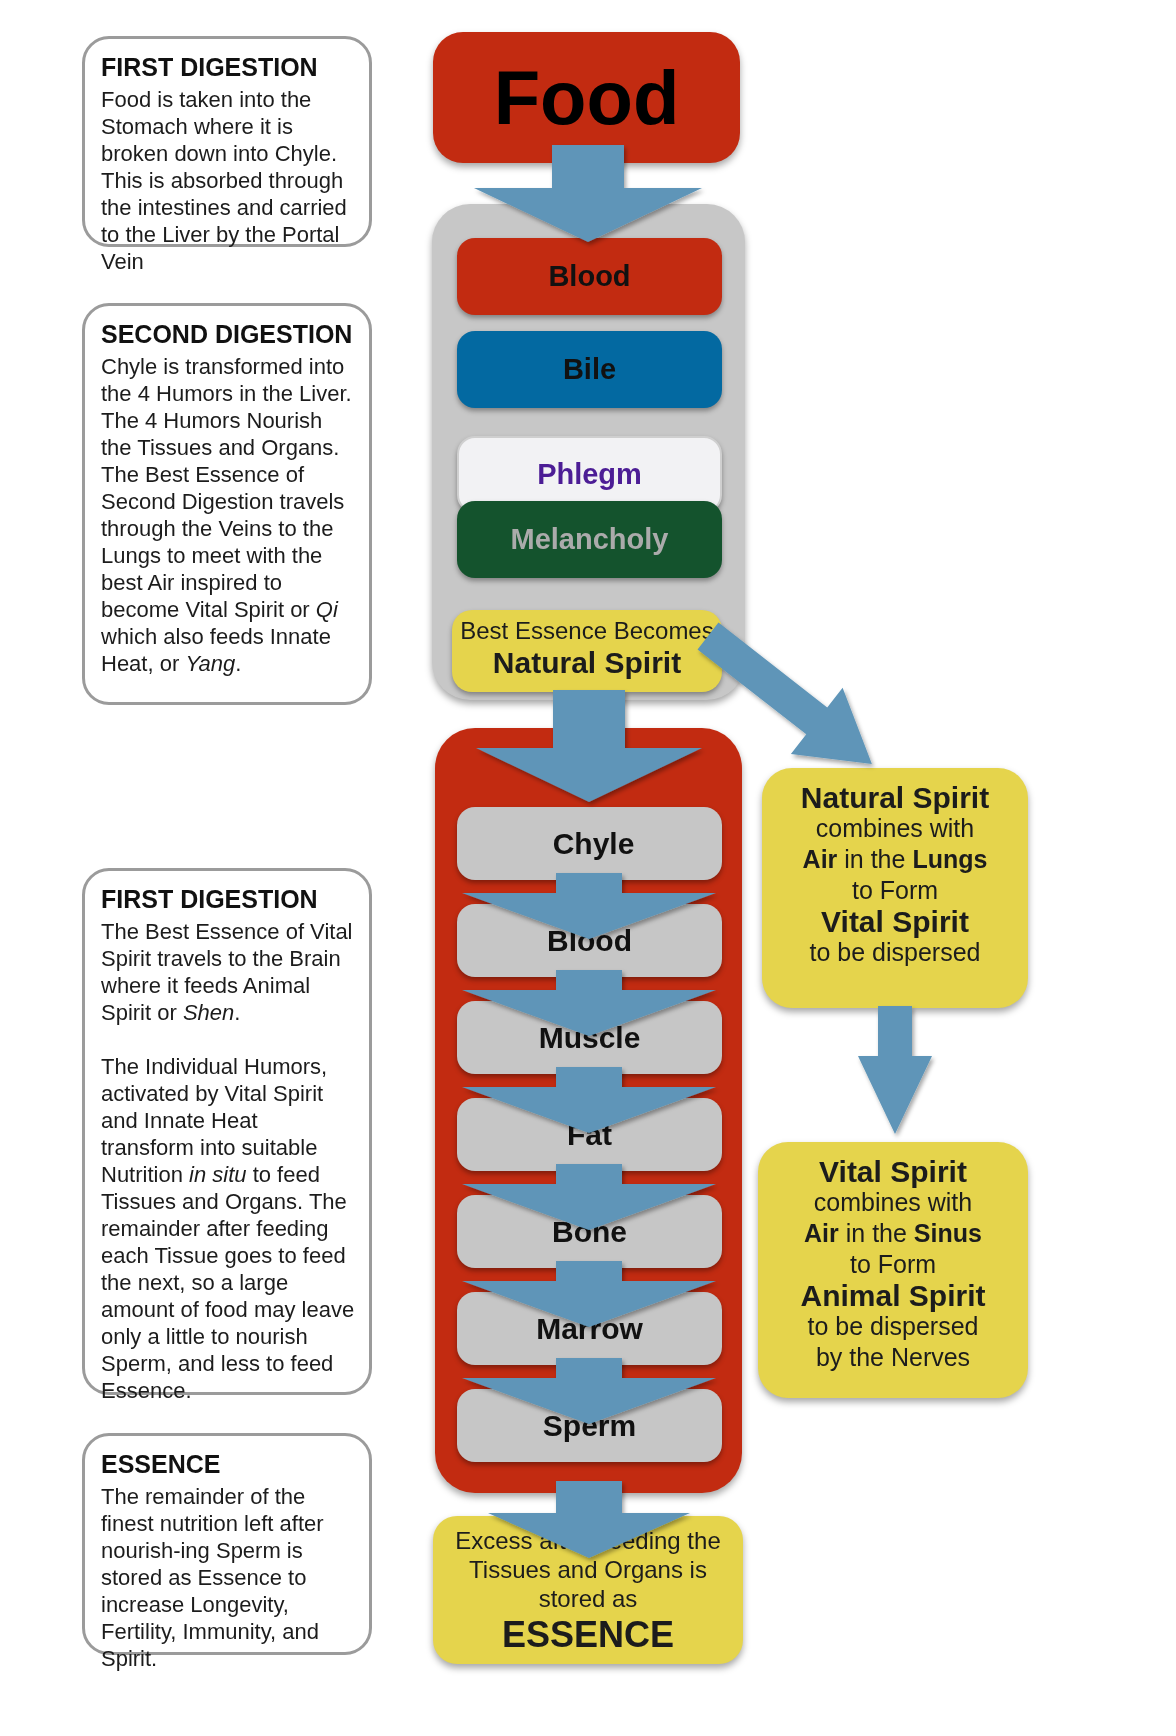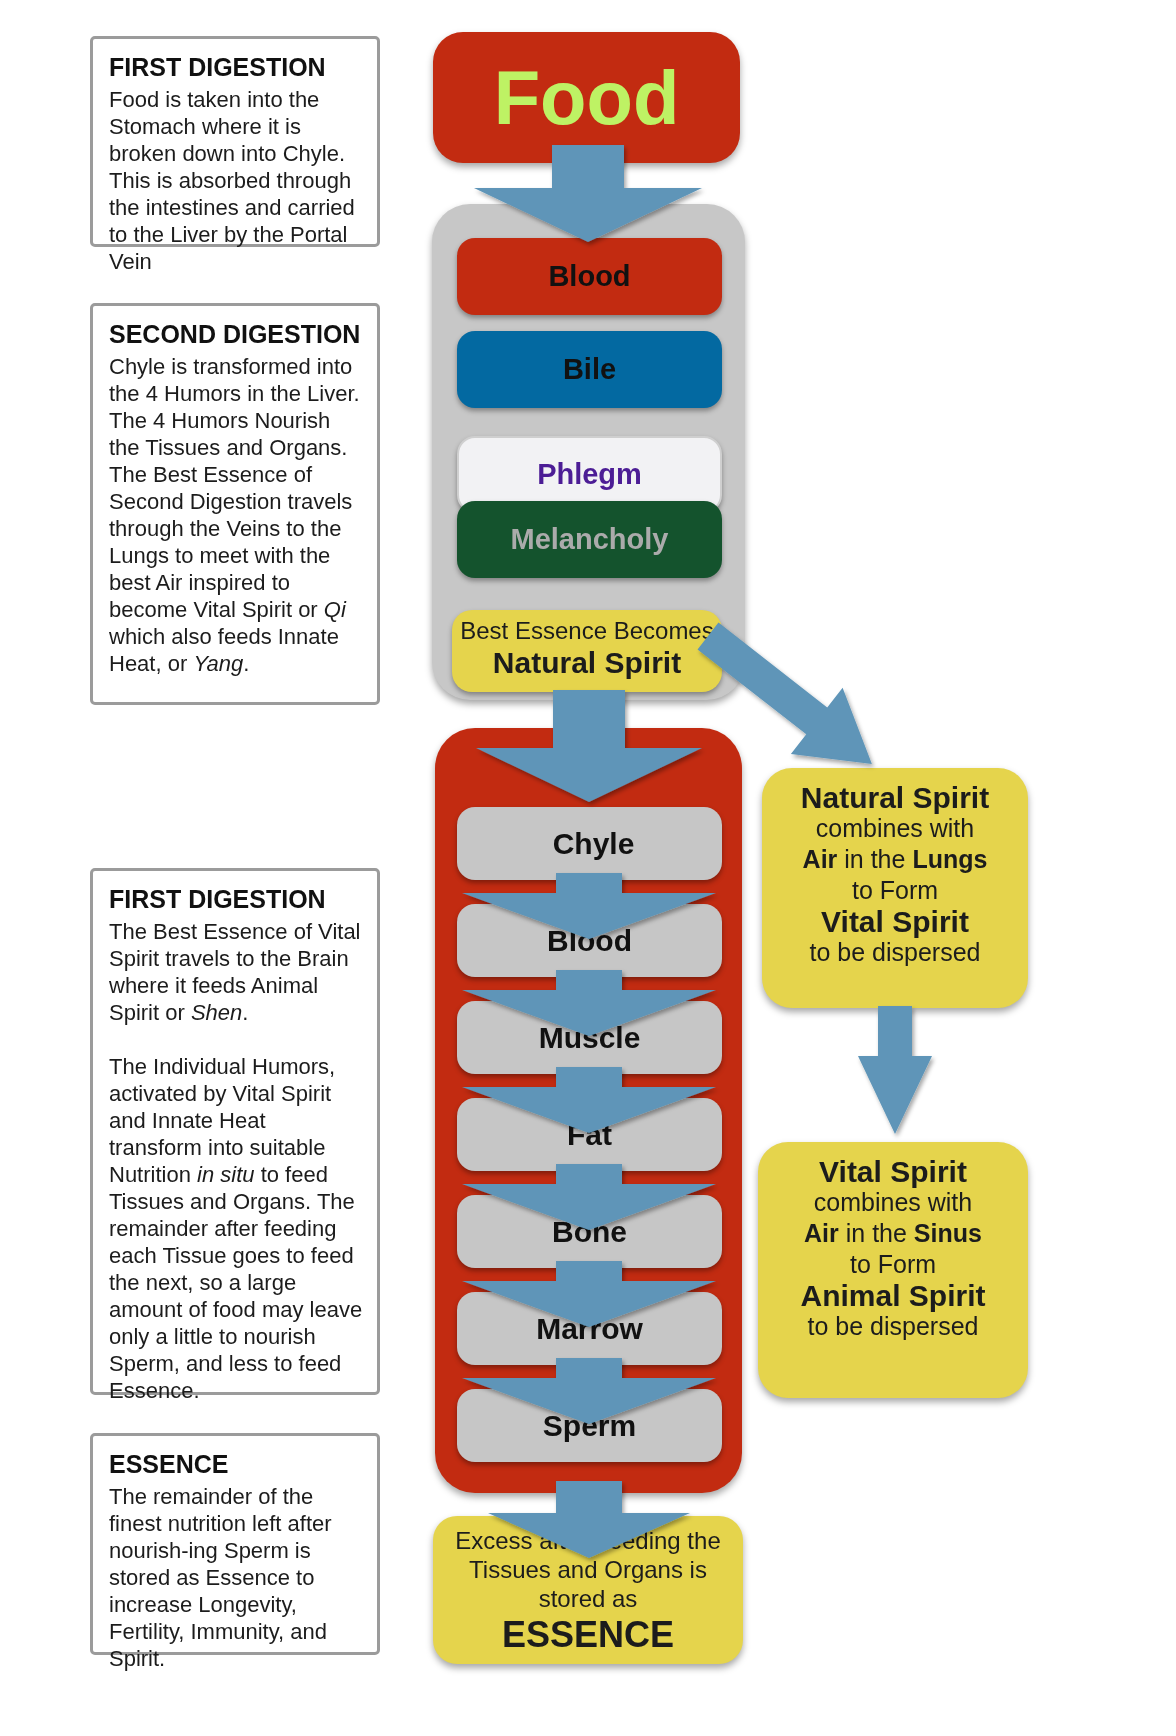--- a/index.html
+++ b/index.html
@@ -1,30 +1,30 @@
 <!DOCTYPE html>
 <html style="--red: #c22b11; --green: #7dab3c; --phlegm: #f2f2f4; --dark: #464646; --gray: #c7c7c7; --tissue_gray: #c6c6c6; --yellow: #e5d44c; --arrow_blue: #5e95b8;"><head>
 <meta charset="utf-8">
 <style>
   html,body{margin:0;padding:0;background:#ffffff;}
   #stage{position:relative;width:1176px;height:1736px;background:#fff;overflow:hidden;
          font-family:"Liberation Sans", sans-serif;color:#1c1c1c;}
   
   .note{position:absolute;box-sizing:border-box;background:#fff;border:3px solid #9b9b9b;
-        border-radius:5px;padding:14px 14px 8px 16px;margin-left:8px;}
+        border-radius:27px;padding:14px 14px 8px 16px;}
   .note h2{margin:0 0 4px 0;font-size:25px;font-weight:800;letter-spacing:0;color:#111;}
   .note p{margin:0;font-size:22px;line-height:27px;font-weight:400;}
   .note p + p{margin-top:27px;}
   .i{font-style:italic;}
   .b{font-weight:800;}
   
   .bigbox{position:absolute;box-sizing:border-box;border-radius:30px;
           box-shadow:0 4px 7px rgba(0,0,0,0.35);}
   #food{display:flex;align-items:center;justify-content:center;background:var(--red);}
-  #food .label{color:#bef264;font-weight:800;font-size:76px;}
+  #food .label{color:#000000;font-weight:800;font-size:76px;}
   #gray-container{background:var(--gray);border-radius:38px;}
   #red-container{background:var(--red);border-radius:40px;}
   .pill{position:absolute;box-sizing:border-box;left:25px;width:265px;height:77px;border-radius:18px;
         display:flex;align-items:center;justify-content:center;font-weight:800;font-size:29px;
         box-shadow:0 3px 5px rgba(0,0,0,0.35);}
   .tissue{left:22px;height:73px;background:var(--tissue_gray);color:#111;font-size:30px;border-radius:18px;}
   .ynote{position:absolute;box-sizing:border-box;background:var(--yellow);border-radius:20px;
          box-shadow:0 3px 5px rgba(0,0,0,0.35);text-align:center;}
   #best-essence{left:20px;top:406px;width:270px;height:82px;padding-top:6px;}
   #best-essence .l1{font-size:24px;line-height:30px;}
@@ -112,20 +112,21 @@
       <div class="line "><span>to be dispersed</span></div>
     </div>
 
   <div class="spiritbox" style="left:758px;top:1142px;width:270px;height:256px;">
       <div class="line lg"><span class="b">Vital Spirit</span></div>
       <div class="line "><span>combines with</span></div>
       <div class="line "><span class="b">Air</span><span> in the </span><span class="b">Sinus</span></div>
       <div class="line "><span>to Form</span></div>
       <div class="line lg"><span class="b">Animal Spirit</span></div>
       <div class="line "><span>to be dispersed</span></div>
+      <div class="line "><span>by the Nerves</span></div>
     </div>
 
   <svg id="arrows" width="1176" height="1736" viewBox="0 0 1176 1736">
     <defs>
       <filter id="ds" x="-20%" y="-20%" width="140%" height="140%">
         <feDropShadow dx="2" dy="3" stdDeviation="2" flood-opacity="0.35"></feDropShadow>
       </filter>
     </defs>
     <g filter="url(#ds)">
       <polygon points="552,145 624,145 624,188 702,188 588,242 474,188 552,188"></polygon>

